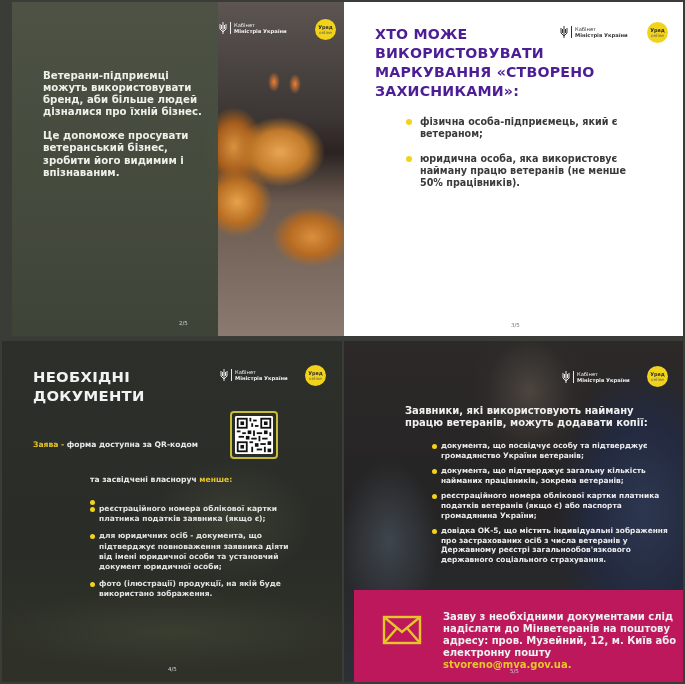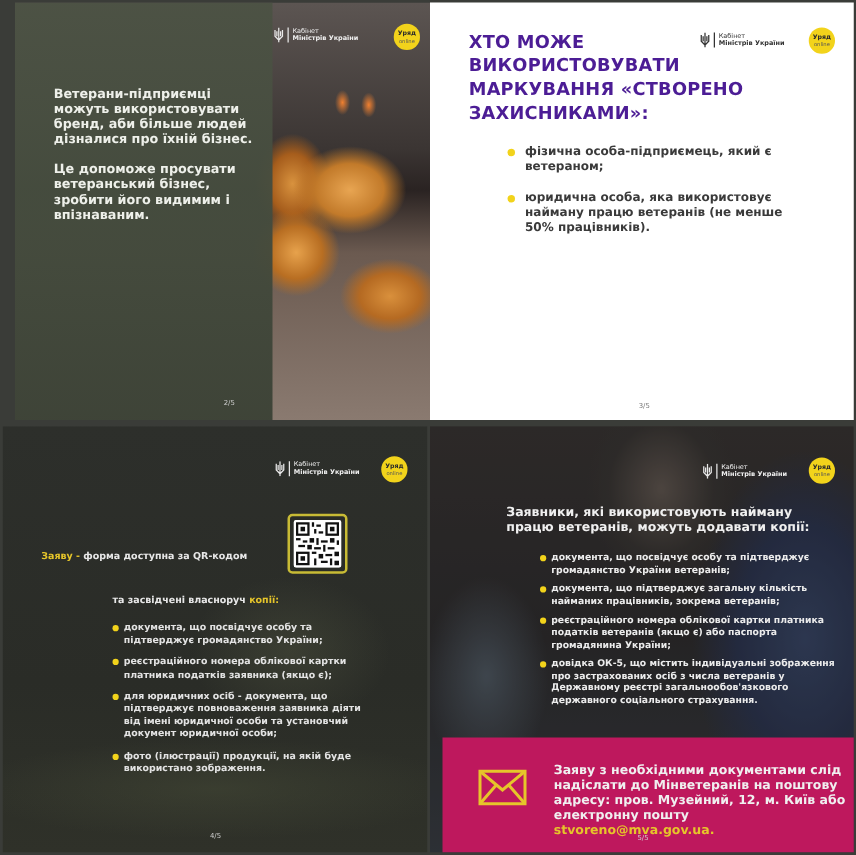--- a/index.html
+++ b/index.html
@@ -140,20 +140,24 @@
     </div>
     <ul class="list">
       <li><span class="dot"></span><span>фізична особа-підприємець, який є ветераном;</span></li>
       <li><span class="dot"></span><span>юридична особа, яка використовує найману працю ветеранів (не менше 50% працівників).</span></li>
     </ul>
     <div class="page-num">3/5</div>
   </div>
 
   <div class="panel" id="p3">
     <div class="bg"></div>
+    <div class="title">
+      <div>НЕОБХІДНІ</div>
+      <div>ДОКУМЕНТИ</div>
+    </div>
     <div class="gov-logo" style="left:218px; top:28px;">
       <svg class="trident" viewBox="0 0 8 12">
           <path d="M4 0 L4 9 M1 2 L1 7 L4 10 L7 7 L7 2 M2.5 3 L2.5 7 M5.5 3 L5.5 7 M4 10 L4 12" stroke="#e8e8e8" stroke-width="1" fill="none"></path>
         </svg>
       <span class="gov-divider" style="background:#e8e8e8;"></span>
       <div class="gov-text" style="color:#f0f0f0;">
         <div class="l1">Кабінет</div>
         <div>Міністрів України</div>
       </div>
     </div>
@@ -195,27 +199,27 @@
             <rect x="14" y="15" width="3" height="1"></rect>
             <rect x="18" y="14" width="2" height="2"></rect>
           <rect x="9" y="17" width="1" height="3"></rect>
             <rect x="12" y="18" width="3" height="1"></rect>
             <rect x="16" y="17" width="1" height="3"></rect>
             <rect x="18" y="18" width="2" height="2"></rect>
         </g>
       </svg>
     </div>
     <div class="qr-line">
-      <span class="hl">Заяву -</span><span> форма доступна за QR-кодом</span>
+      <span class="hl">Заява -</span><span> форма доступна за QR-кодом</span>
     </div>
     <div class="copies">
-      <span>та засвідчені власноруч </span><span class="hl">копії:</span>
+      <span>та засвідчені власноруч </span><span class="hl">менше:</span>
     </div>
     <ul class="list">
-      <li><span class="dot"></span><span>документа, що посвідчує особу та підтверджує громадянство України;</span></li>
+      <li><span class="dot"></span></li>
       <li><span class="dot"></span><span>реєстраційного номера облікової картки платника податків заявника (якщо є);</span></li>
       <li><span class="dot"></span><span>для юридичних осіб - документа, що підтверджує повноваження заявника діяти від імені юридичної особи та установчий документ юридичної особи;</span></li>
       <li><span class="dot"></span><span>фото (ілюстрації) продукції, на якій буде використано зображення.</span></li>
     </ul>
     <div class="page-num">4/5</div>
   </div>
 
   <div class="panel" id="p4">
     <div class="bg"></div>
     <div class="bg-dim"></div>

